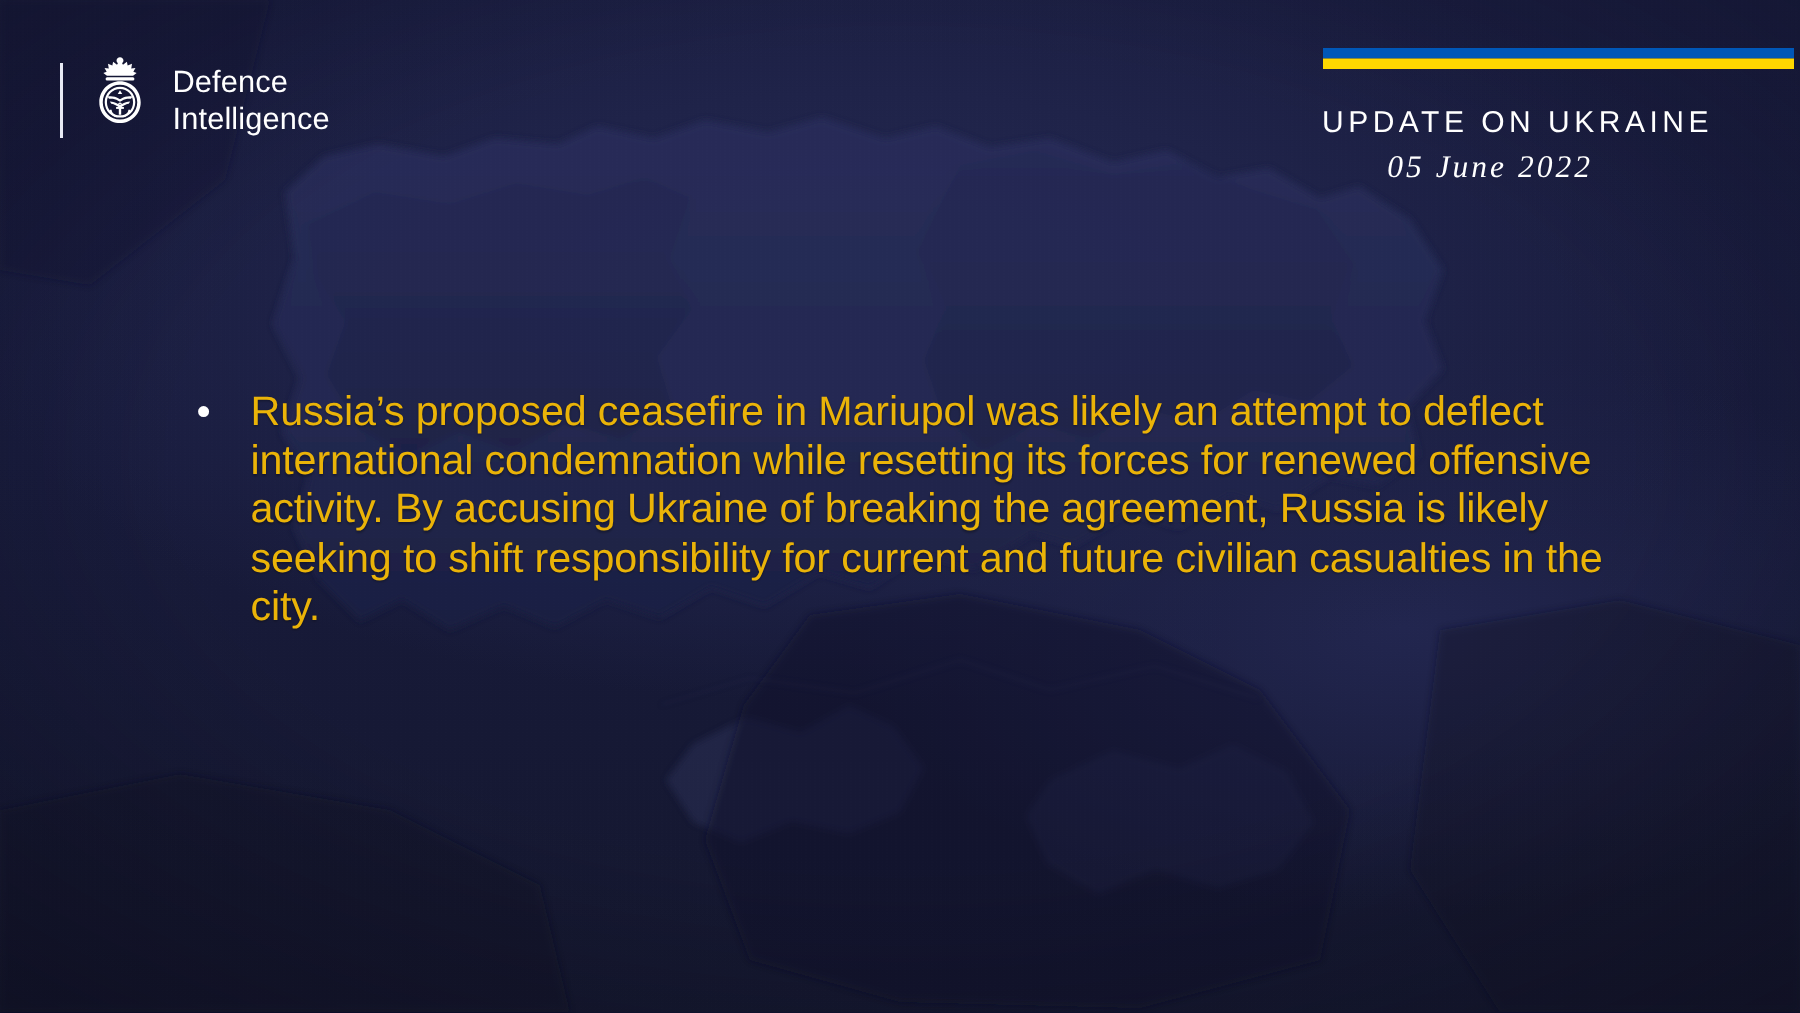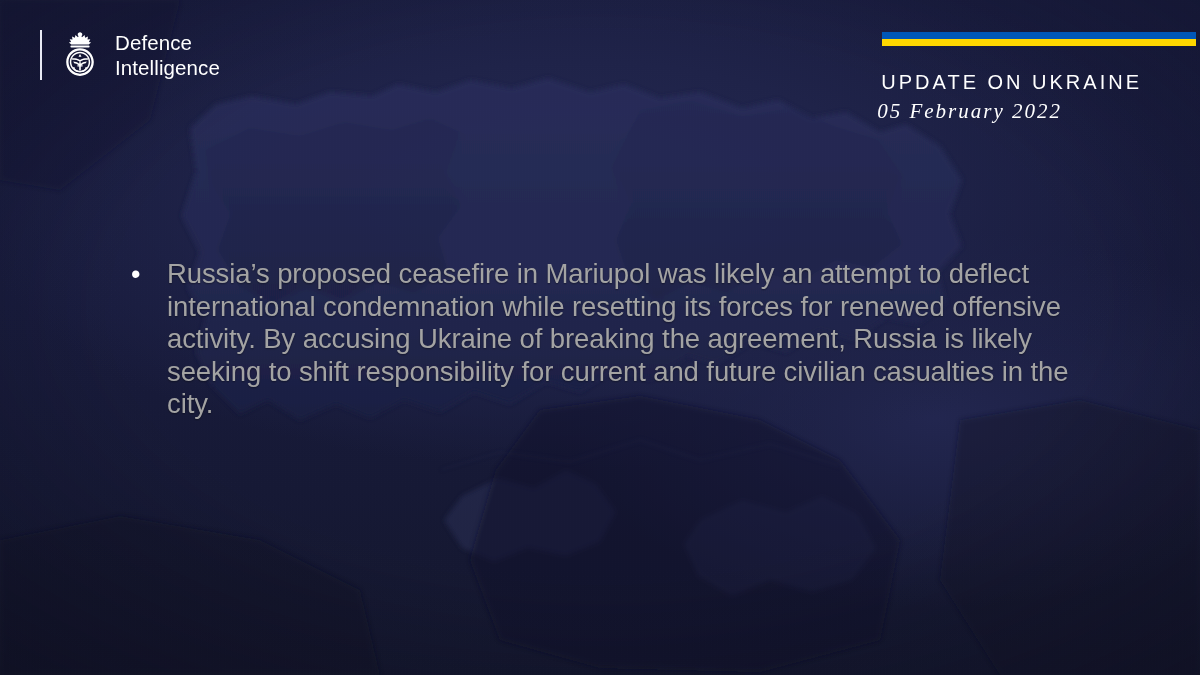--- a/index.html
+++ b/index.html
@@ -49,21 +49,21 @@
       repeating-linear-gradient(90deg, rgba(255,255,255,.008) 0px, rgba(255,255,255,.008) 1px, rgba(0,0,0,.01) 1px, rgba(0,0,0,.01) 3px);
     pointer-events: none;
   }
 
   
   .brand {
     position: absolute;
     left: 40px;
     top: 30px;
     display: flex;
-    align-items: flex-start;
+    align-items: flex-end;
     height: 62px;
   }
   .brand-rule {
     width: 2px;
     height: 50px;
     background: #e8eaf4;
     margin-right: 16px;
     flex: none;
   }
   .crest {
@@ -152,21 +152,21 @@
     flex: none;
     width: 36px;
     color: #ffffff;
     font-size: 27px;
     line-height: 32px;
     text-align: left;
     padding-left: 3px;
   }
   .bullet-text {
     flex: 1;
-    color: #a3a3a3;
+    color: #eab308;
     font-size: 27.5px;
     line-height: 32.6px;
     font-weight: 300;
     letter-spacing: -0.1px;
     text-shadow: 0 1px 2px rgba(0,0,0,.4);
   }
 </style>
 </head>
 <body>
 
@@ -280,21 +280,21 @@
       <div>Intelligence</div>
     </div>
   </div>
 
   <div class="update-block">
     <div class="flag-bar">
       <div class="flag-blue"></div>
       <div class="flag-yellow"></div>
     </div>
     <div class="update-title">UPDATE ON UKRAINE</div>
-    <div class="update-date">05 February 2022</div>
+    <div class="update-date">05 June 2022</div>
   </div>
 
 
   <ul class="bullets">
     <li class="bullet-row">
       <span class="bullet-dot">•</span>
       <span class="bullet-text">Russia’s proposed ceasefire in Mariupol was likely an attempt to deflect international condemnation while resetting its forces for renewed offensive activity. By accusing Ukraine of breaking the agreement, Russia is likely seeking to shift responsibility for current and future civilian casualties in the city.</span>
     </li>
   </ul>
 

